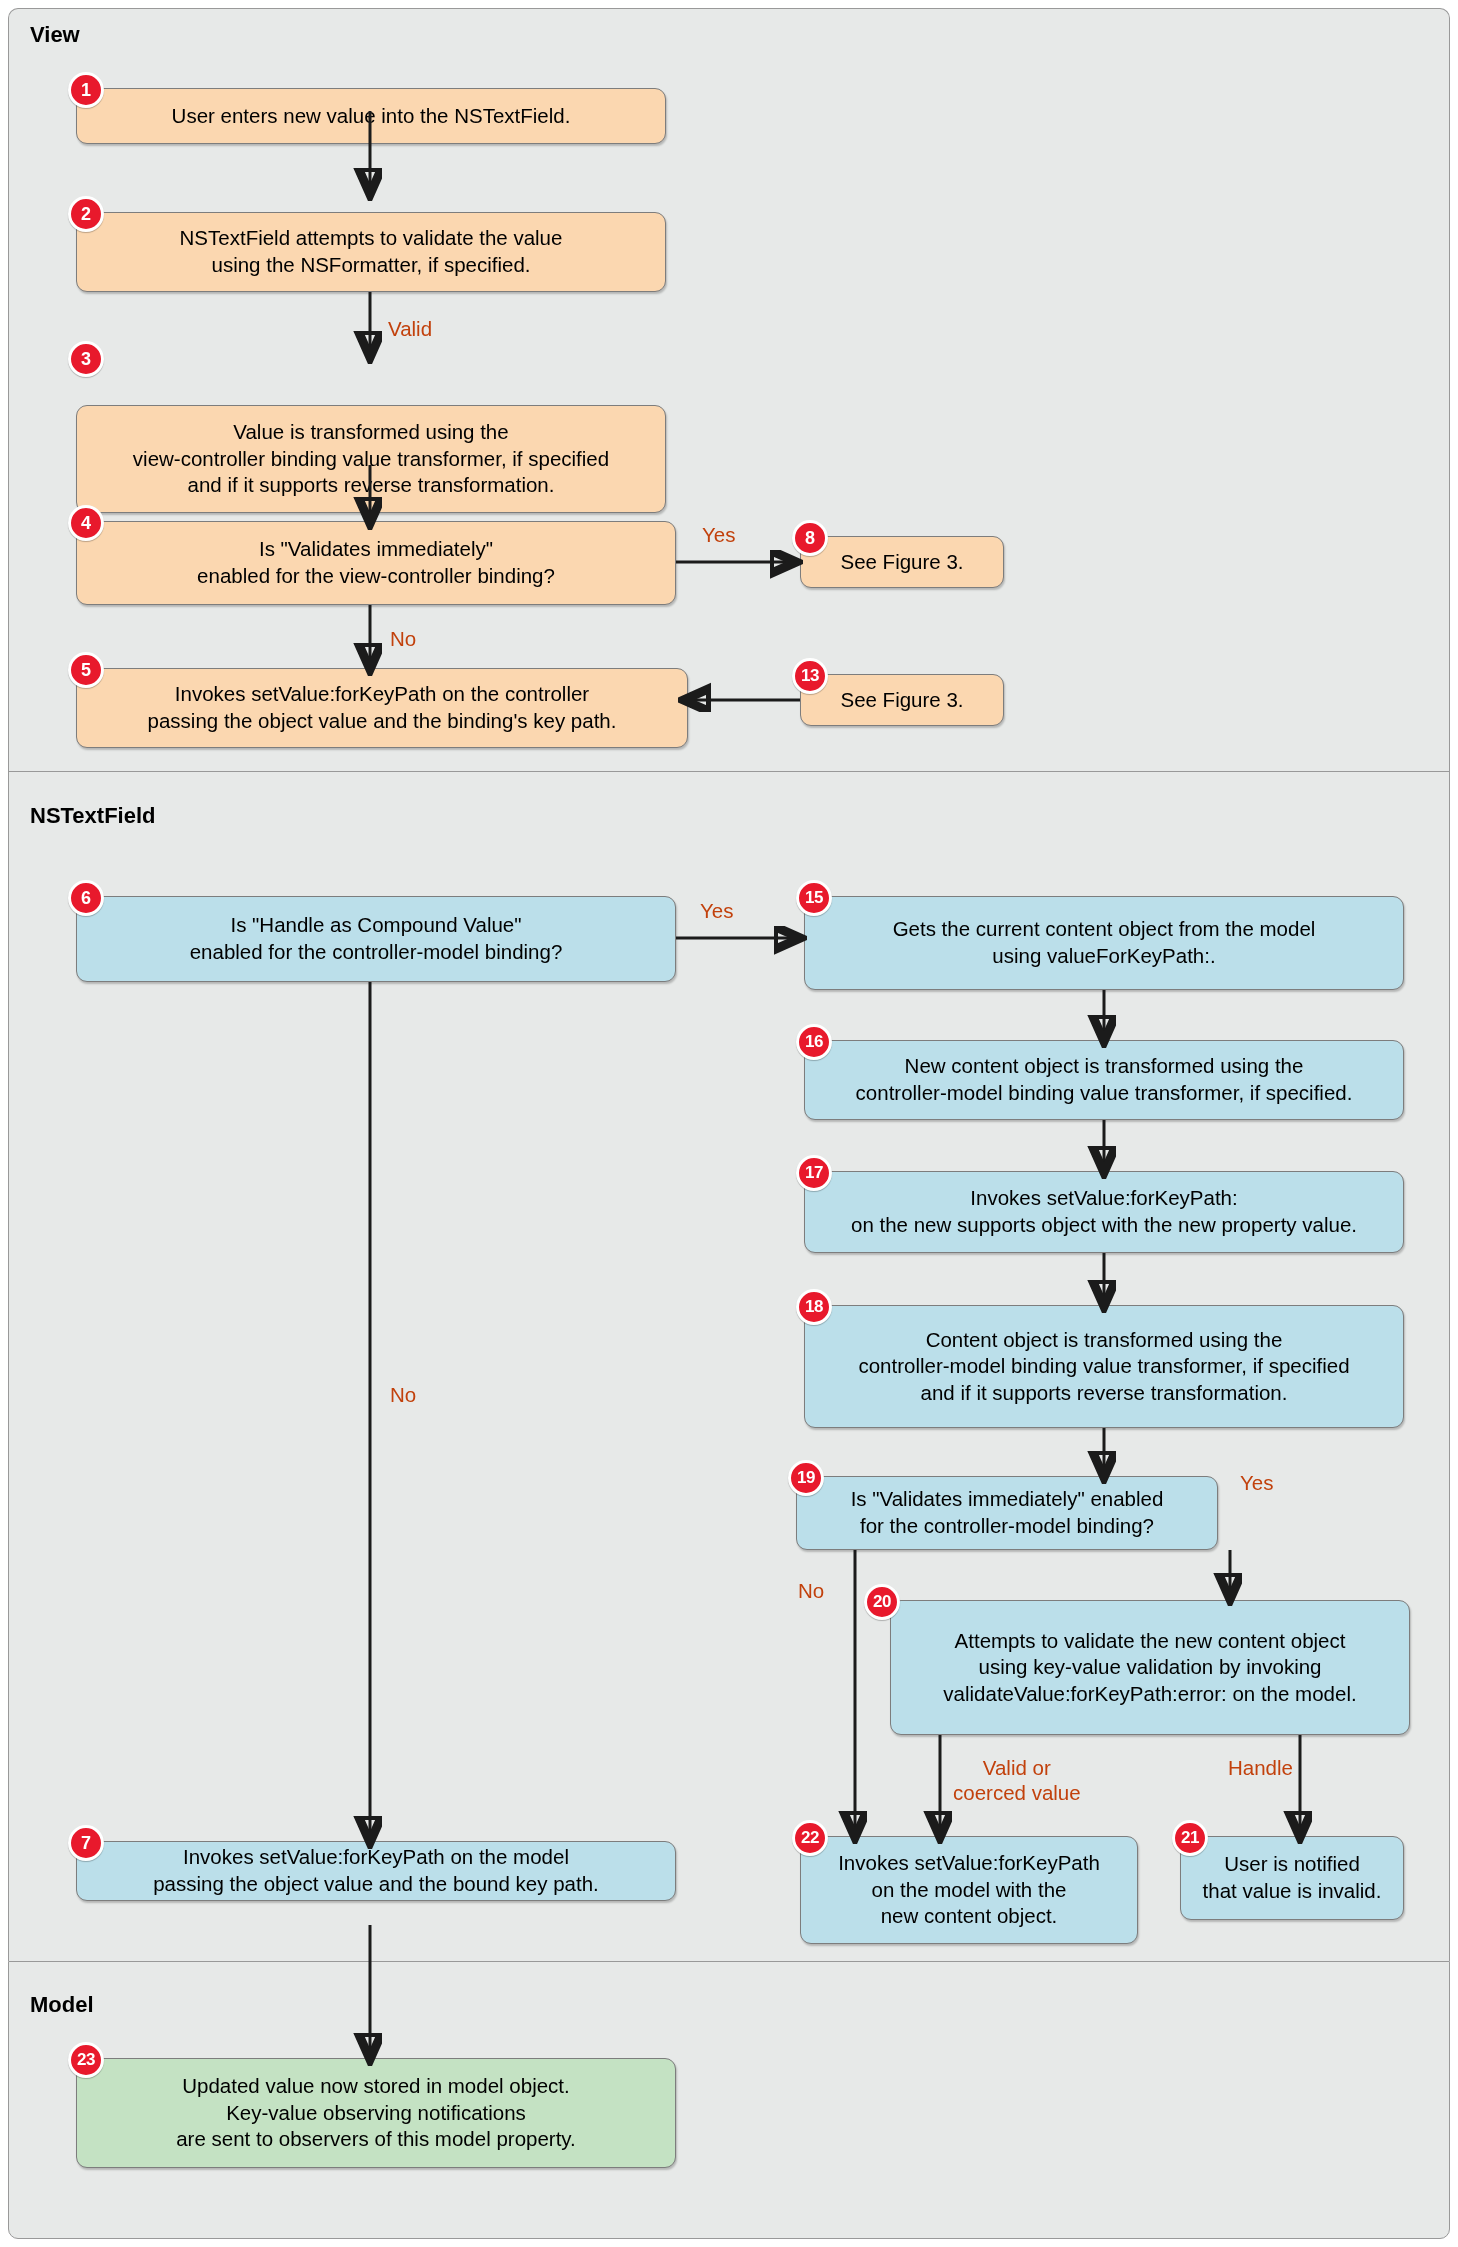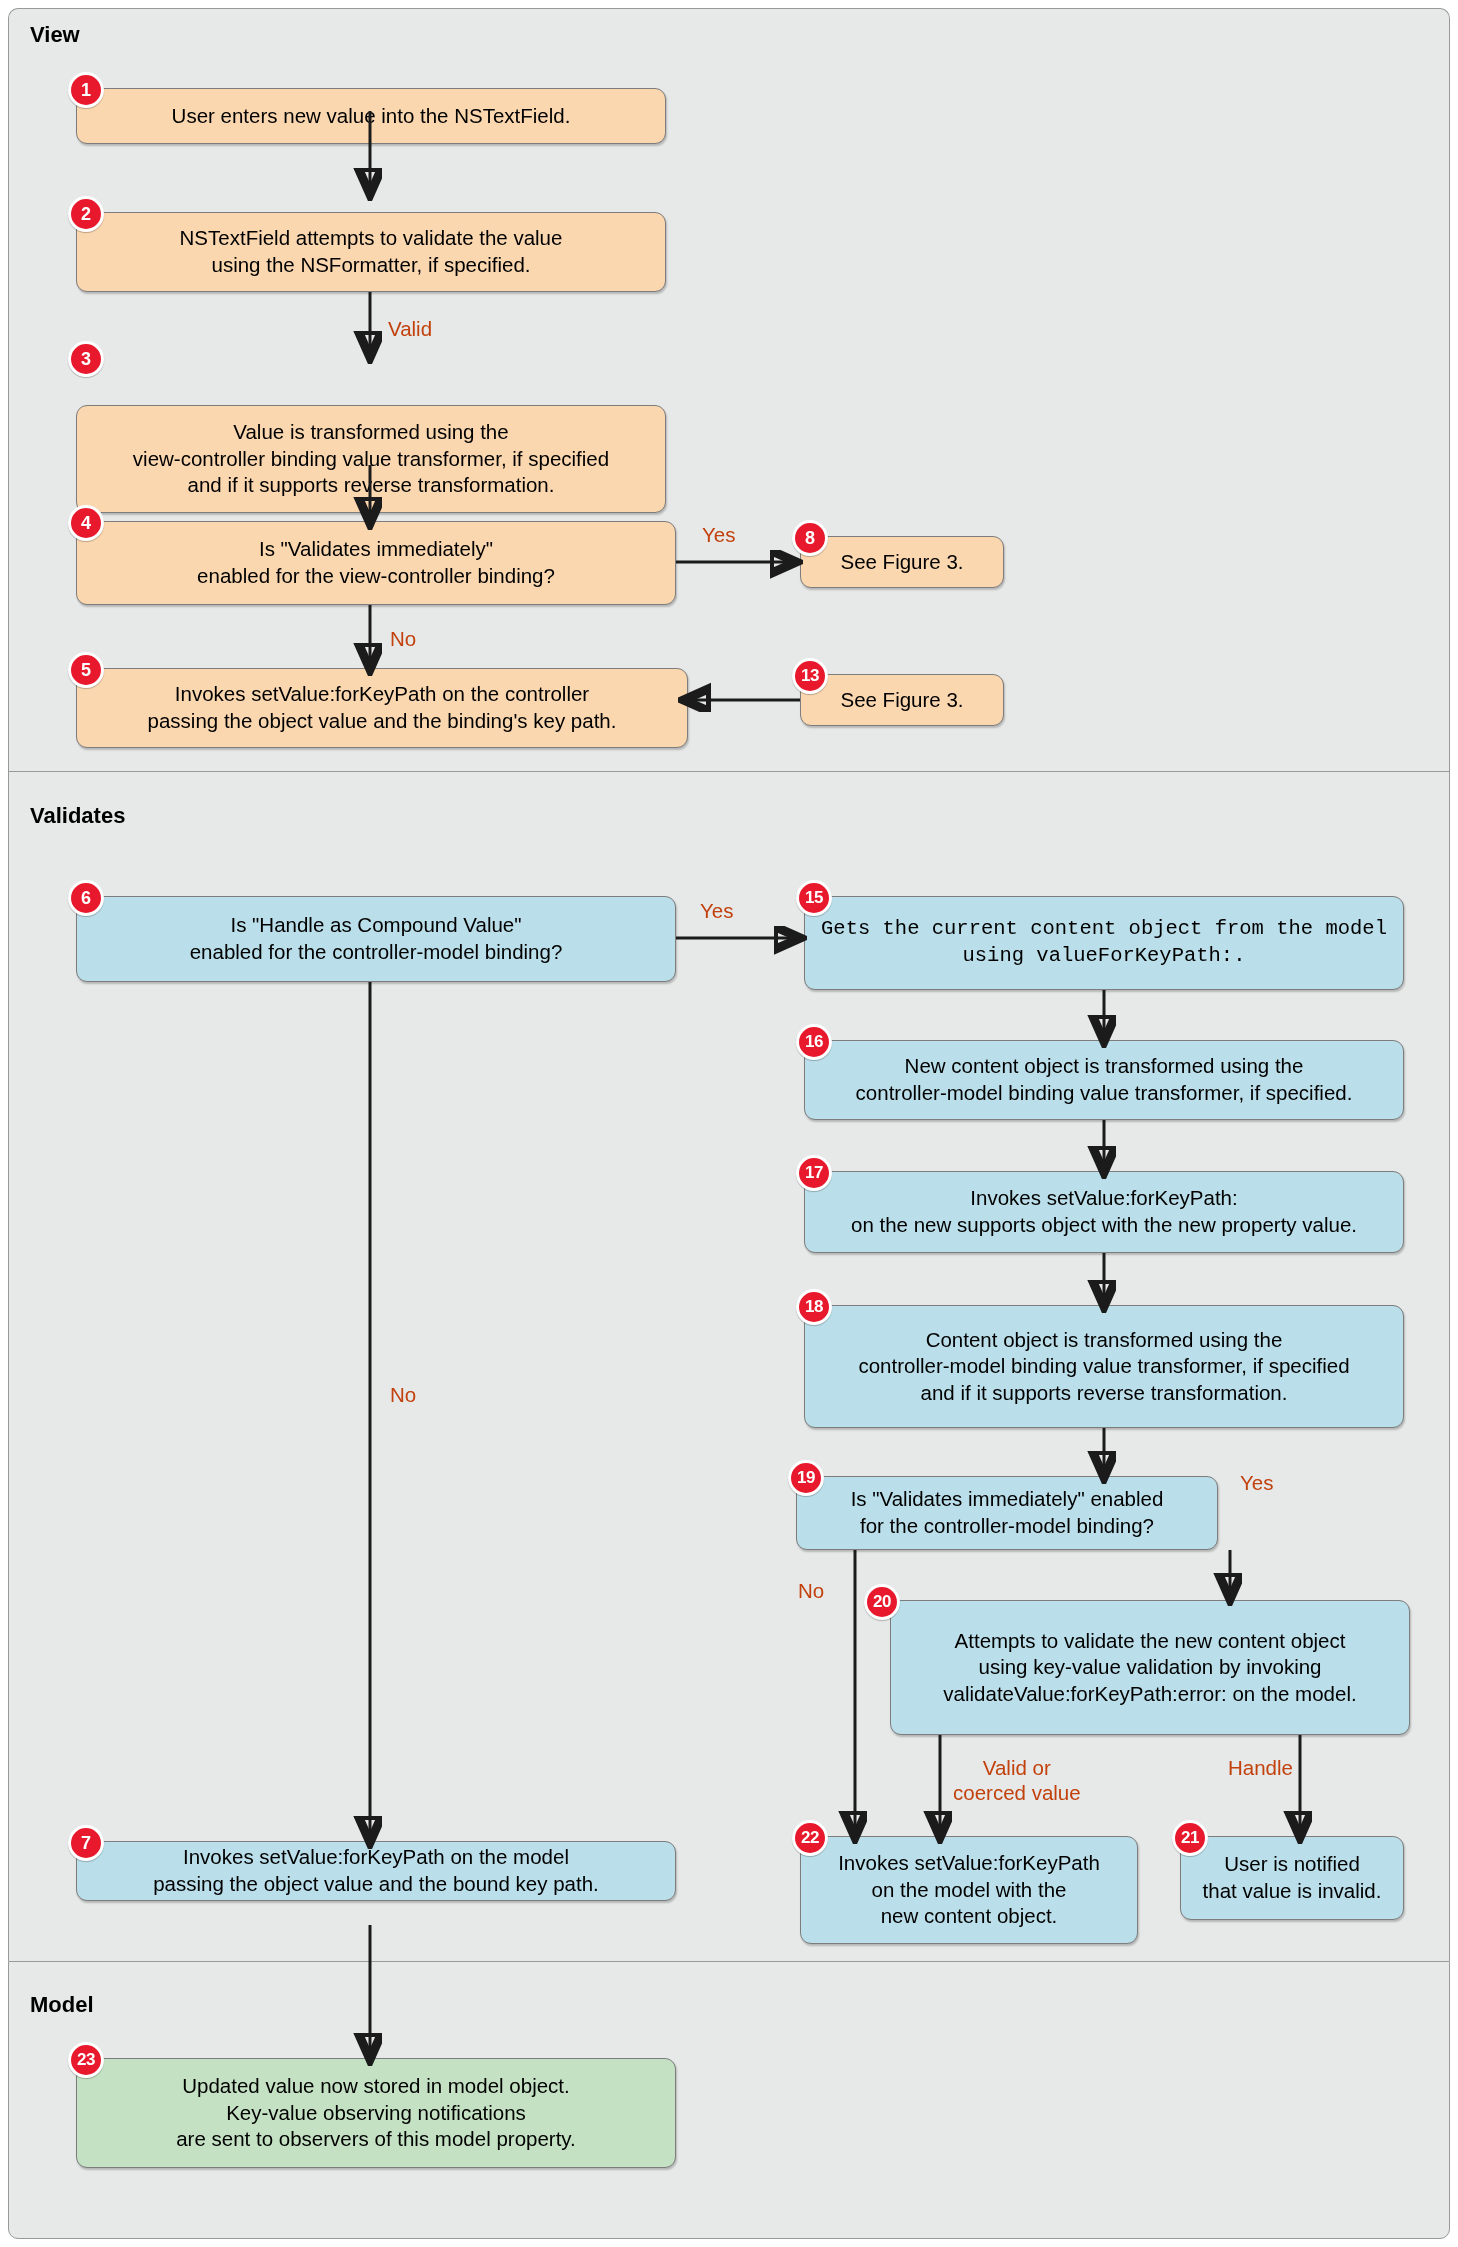--- a/index.html
+++ b/index.html
@@ -36,21 +36,21 @@
 </head>
 <body>
 
 <div id="page">
 
   <div class="band band-view"></div>
   <div class="band band-controller"></div>
   <div class="band band-model"></div>
 
   <div class="band-title" style="left:30px;top:22px;">View</div>
-  <div class="band-title" style="left:30px;top:803px;">Validates</div>
+  <div class="band-title" style="left:30px;top:803px;">NSTextField</div>
   <div class="band-title" style="left:30px;top:1992px;">Model</div>
 
   <svg class="wires">
     <defs>
       <marker id="ah" markerWidth="11" markerHeight="11" refX="7.5" refY="4" orient="auto" markerUnits="strokeWidth">
         <path d="M0,0 L9,4 L0,8 z" fill="#1b1b1b" stroke="none"></path>
       </marker>
     </defs>
 
     <line x1="370" y1="111" x2="370" y2="190" marker-end="url(#ah)"></line>
@@ -128,21 +128,21 @@
   </div>
   <div class="badge two" style="left:792px;top:658px;text-align:right;">13</div>
 
   <div class="node n-ctrl" style="left:76px;top:896px;width:600px;height:86px;">
     <span style="white-space:pre-line;">Is "Handle as Compound Value"
 enabled for the controller-model binding?</span>
   </div>
   <div class="badge" style="left:68px;top:880px;">6</div>
 
   <div class="node n-ctrl" style="left:804px;top:896px;width:600px;height:94px;">
-    <span style="white-space:pre-line;font-family:Liberation Mono, monospace;">Gets the current content object from the model
+    <span style="white-space:pre-line;">Gets the current content object from the model
 using valueForKeyPath:.</span>
   </div>
   <div class="badge two" style="left:796px;top:880px;">15</div>
 
   <div class="node n-ctrl" style="left:804px;top:1040px;width:600px;height:80px;">
     <span style="white-space:pre-line;">New content object is transformed using the
 controller-model binding value transformer, if specified.</span>
   </div>
   <div class="badge two" style="left:796px;top:1024px;">16</div>
 

